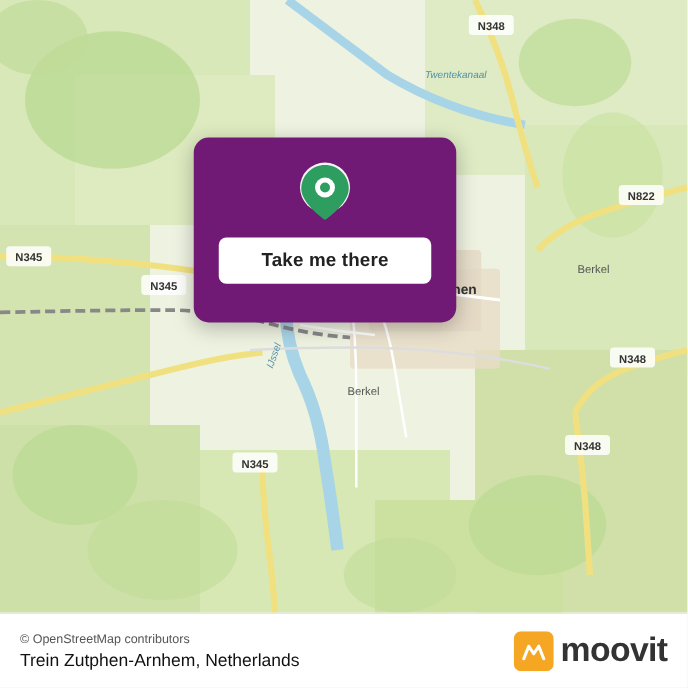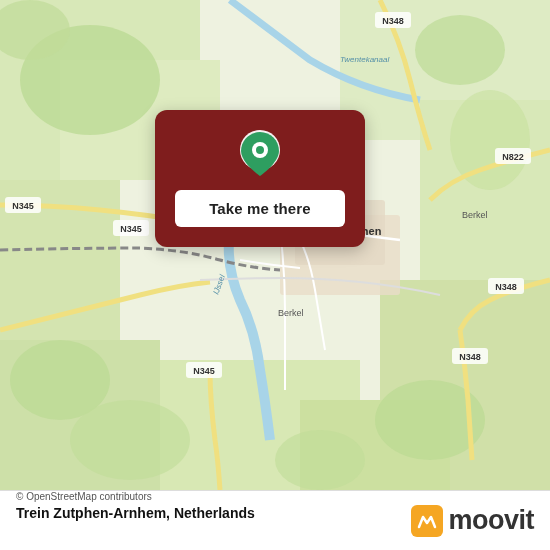--- a/index.html
+++ b/index.html
@@ -25,26 +25,26 @@
       top: 0; left: 0;
       width: 100%; height: 100%;
     }
 
     
     #action-card {
       position: absolute;
       top: 110px;
       left: 155px;
       width: 210px;
-      background: #7f1d1d;
+      background: #701a75;
       border-radius: 12px;
       display: flex;
       flex-direction: column;
       align-items: center;
-      padding: 18px 20px 20px;
+      padding: 18px 20px 31px;
       box-shadow: 0 4px 16px rgba(0,0,0,0.25);
     }
 
     #location-icon-wrap {
       width: 52px;
       height: 52px;
       display: flex;
       align-items: center;
       justify-content: center;
       margin-bottom: 10px;
@@ -64,39 +64,40 @@
       letter-spacing: 0.01em;
     }
 
     
     #footer {
       width: 550px;
       height: 60px;
       background: white;
       border-top: 1px solid #ddd;
       display: flex;
+      align-items: center;
       justify-content: space-between;
       padding: 0 16px;
       gap: 47px;
     }
 
     #footer-left {
       display: flex;
       flex-direction: column;
     }
 
     #copyright-text {
       font-size: 10px;
       color: #555;
       margin-bottom: 3px;
     }
 
     #location-title {
       font-size: 14px;
-      font-weight: 700;
+      font-weight: 400;
       color: #111;
     }
 
     #moovit-logo {
       display: flex;
       align-items: center;
       gap: 5px;
     }
 
     #moovit-icon {

